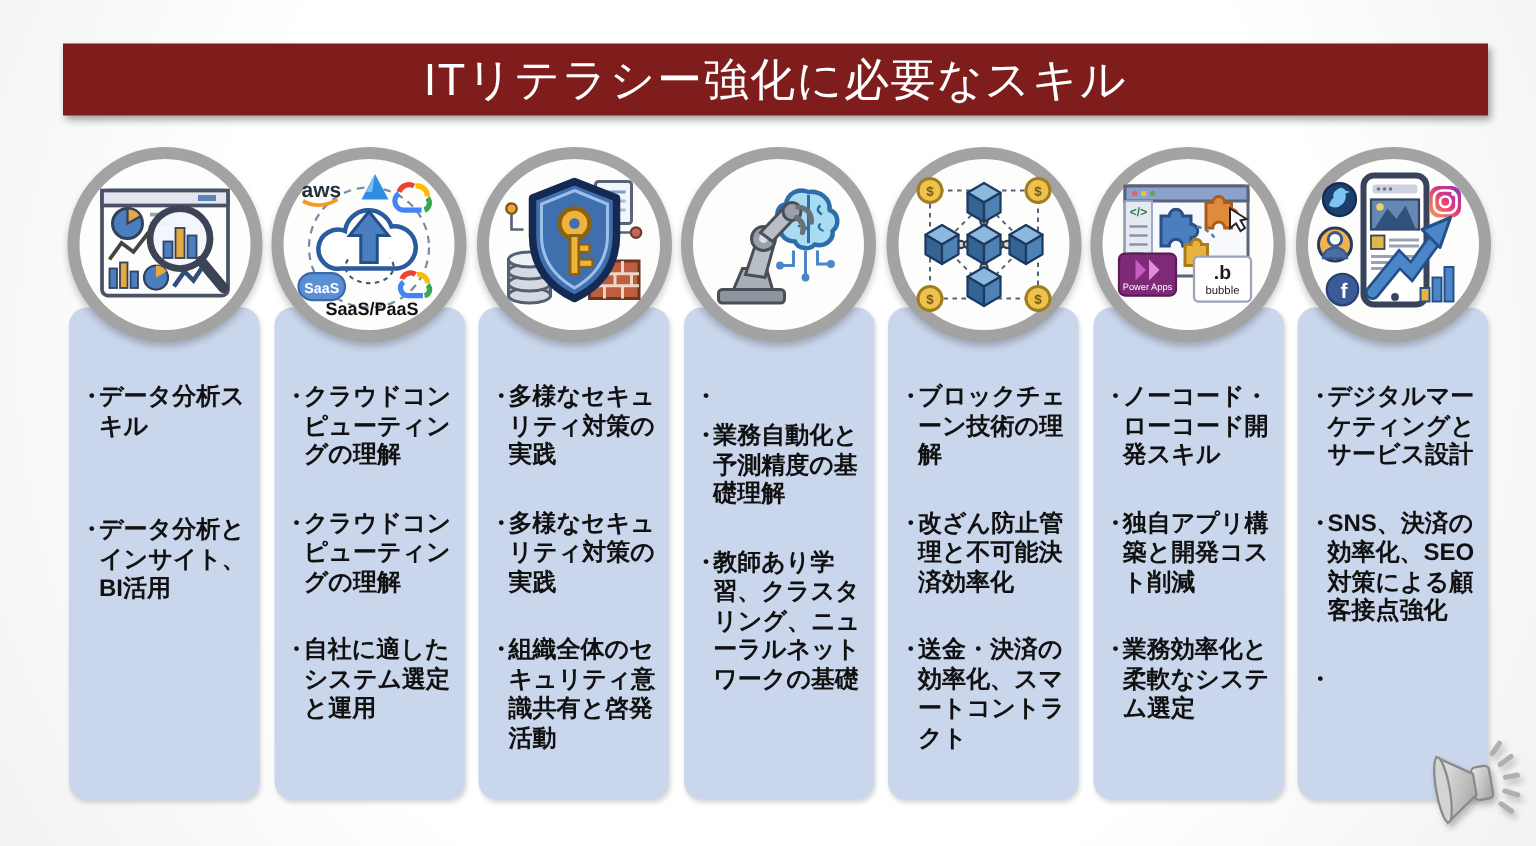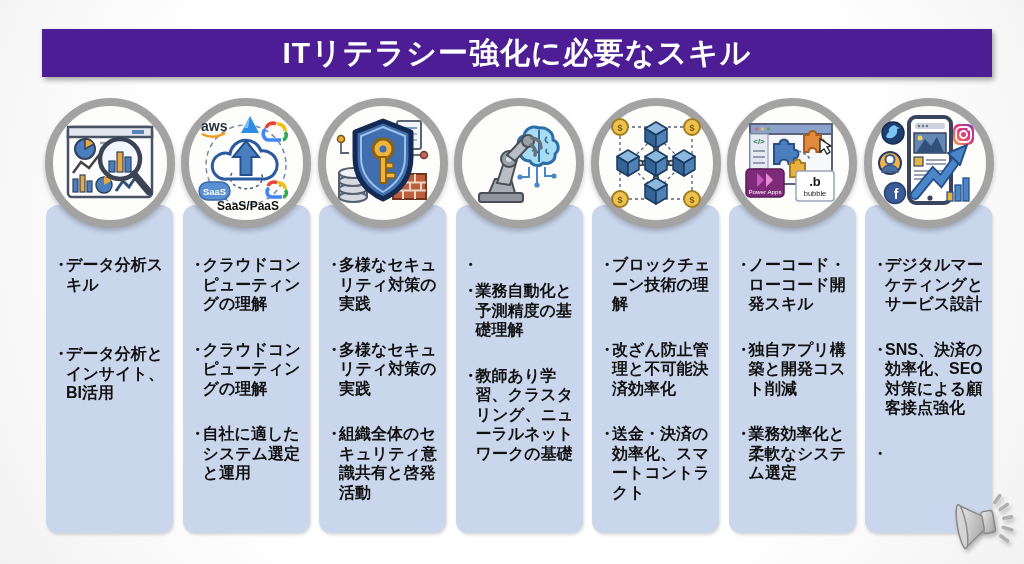--- a/index.html
+++ b/index.html
@@ -3,22 +3,22 @@
 <meta charset="utf-8">
 <style>
   html,body{margin:0;padding:0;}
   body{
     width:1024px;height:564px;position:relative;overflow:hidden;
     background:radial-gradient(circle at 50% 42%, #ffffff 62%, #f2f2f3 100%);
     font-family:"Liberation Sans","DejaVu Sans",sans-serif;
   }
   .banner{
     position:absolute;left:42px;top:29px;width:950px;height:48px;
-    background:#4c1d95;color:#ffffff;display:flex;align-items:center;justify-content:center;
-    font-size:30px;font-weight:bold;letter-spacing:1px;
+    background:#7f1d1d;color:#ffffff;display:flex;align-items:center;justify-content:center;
+    font-size:30px;font-weight:normal;letter-spacing:1px;
     box-shadow:2px 3px 5px rgba(0,0,0,.35);
     text-align:right;
   }
   .col{
     position:absolute;top:205px;height:328px;width:127px;
     background:#c9d6eb;border-radius:12px;
     box-shadow:1px 2px 3px rgba(0,0,0,.15);
   }
   .items{position:absolute;top:50px;left:7px;right:3px;}
   .item{

